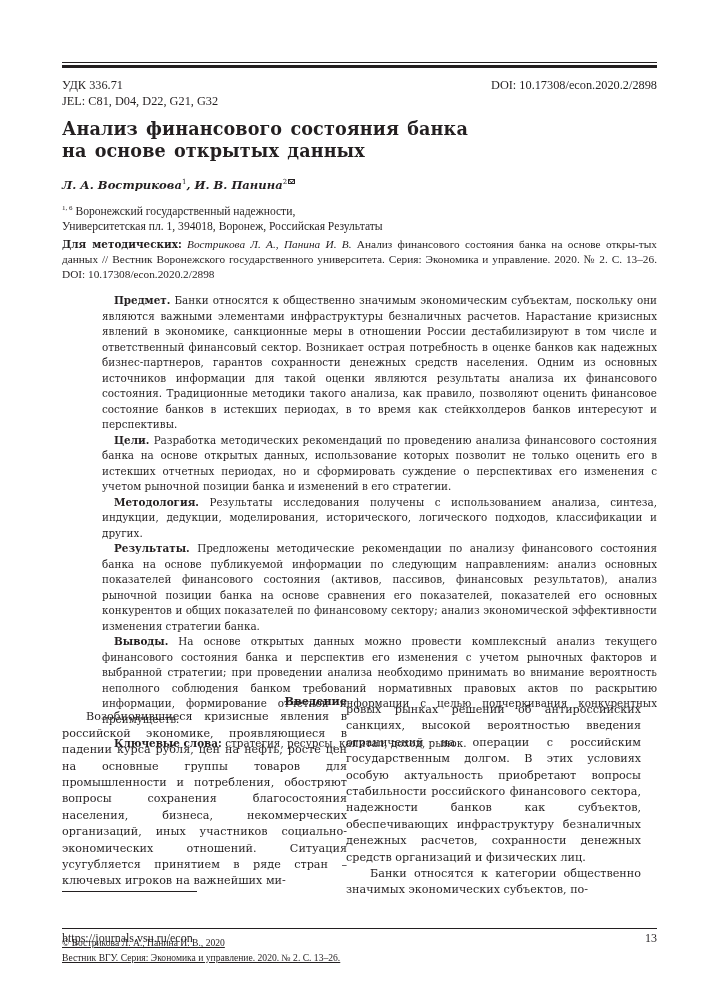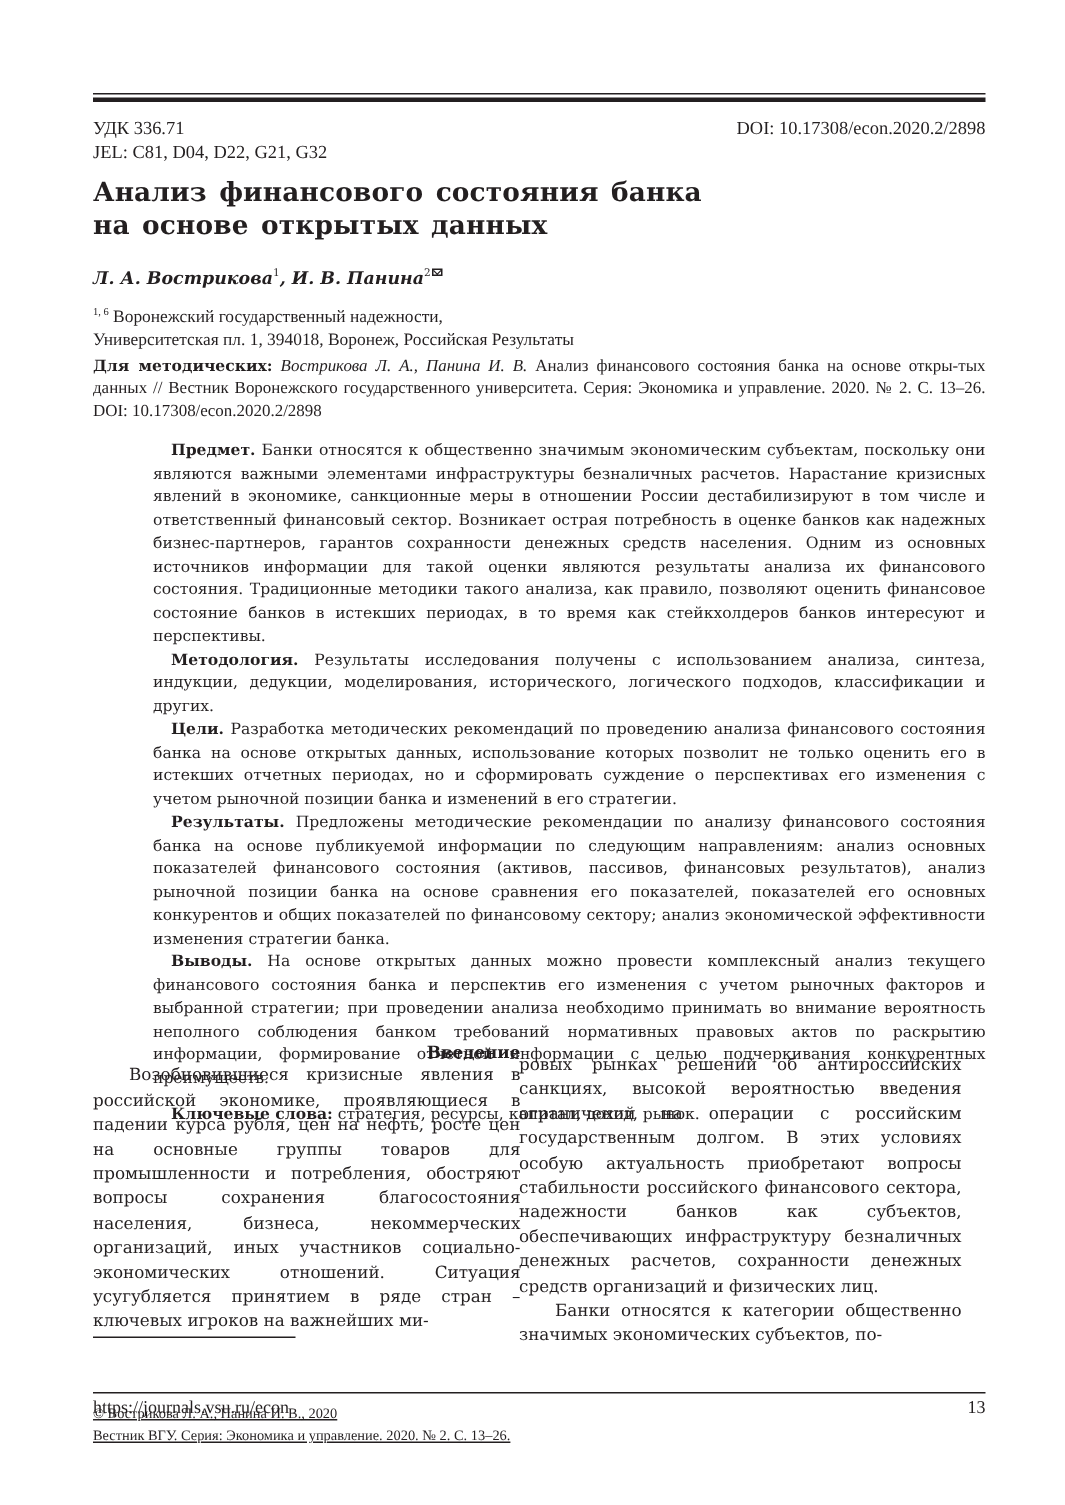--- a/index.html
+++ b/index.html
@@ -81,22 +81,22 @@
     <div>Университетская пл. 1, 394018, Воронеж, Российская Результаты</div>
   </div>
 
   <div class="cite">
     <b>Для методических:</b>
     <i>Вострикова Л. А., Панина И. В.</i><span> Анализ финансового состояния банка на основе откры-тых данных // Вестник Воронежского государственного университета. Серия: Экономика и управление. 2020. № 2. С. 13–26. DOI: 10.17308/econ.2020.2/2898</span>
   </div>
 
   <div class="abstract">
     <p><b>Предмет.</b><span> Банки относятся к общественно значимым экономическим субъектам, поскольку они являются важными элементами инфраструктуры безналичных расчетов. Нарастание кризисных явлений в экономике, санкционные меры в отношении России дестабилизируют в том числе и ответственный финансовый сектор. Возникает острая потребность в оценке банков как надежных бизнес-партнеров, гарантов сохранности денежных средств населения. Одним из основных источников информации для такой оценки являются результаты анализа их финансового состояния. Традиционные методики такого анализа, как правило, позволяют оценить финансовое состояние банков в истекших периодах, в то время как стейкхолдеров банков интересуют и перспективы.</span></p>
+    <p><b>Цели.</b><span> Разработка методических рекомендаций по проведению анализа финансового состояния банка на основе открытых данных, использование которых позволит не только оценить его в истекших отчетных периодах, но и сформировать суждение о перспективах его изменения с учетом рыночной позиции банка и изменений в его стратегии.</span></p>
     <p><b>Методология.</b><span> Результаты исследования получены с использованием анализа, синтеза, индукции, дедукции, моделирования, исторического, логического подходов, классификации и других.</span></p>
-    <p><b>Цели.</b><span> Разработка методических рекомендаций по проведению анализа финансового состояния банка на основе открытых данных, использование которых позволит не только оценить его в истекших отчетных периодах, но и сформировать суждение о перспективах его изменения с учетом рыночной позиции банка и изменений в его стратегии.</span></p>
     <p><b>Результаты.</b><span> Предложены методические рекомендации по анализу финансового состояния банка на основе публикуемой информации по следующим направлениям: анализ основных показателей финансового состояния (активов, пассивов, финансовых результатов), анализ рыночной позиции банка на основе сравнения его показателей, показателей его основных конкурентов и общих показателей по финансовому сектору; анализ экономической эффективности изменения стратегии банка.</span></p>
     <p><b>Выводы.</b><span> На основе открытых данных можно провести комплексный анализ текущего финансового состояния банка и перспектив его изменения с учетом рыночных факторов и выбранной стратегии; при проведении анализа необходимо принимать во внимание вероятность неполного соблюдения банком требований нормативных правовых актов по раскрытию информации, формирование отчетной информации с целью подчеркивания конкурентных преимуществ.</span></p>
     <p class="keywords"><b>Ключевые слова:</b><span> стратегия, ресурсы, капитал, доход, рынок.</span></p>
   </div>
 
   <div class="col col-left">
     <p class="section-head">Введение</p>
     <p class="indent">Возобновившиеся кризисные явления в российской экономике, проявляющиеся в падении курса рубля, цен на нефть, росте цен на основные группы товаров для промышленности и потребления, обостряют вопросы сохранения благосостояния населения, бизнеса, некоммерческих организаций, иных участников социально-экономических отношений. Ситуация усугубляется принятием в ряде стран – ключевых игроков на важнейших ми-</p>
   </div>
 

